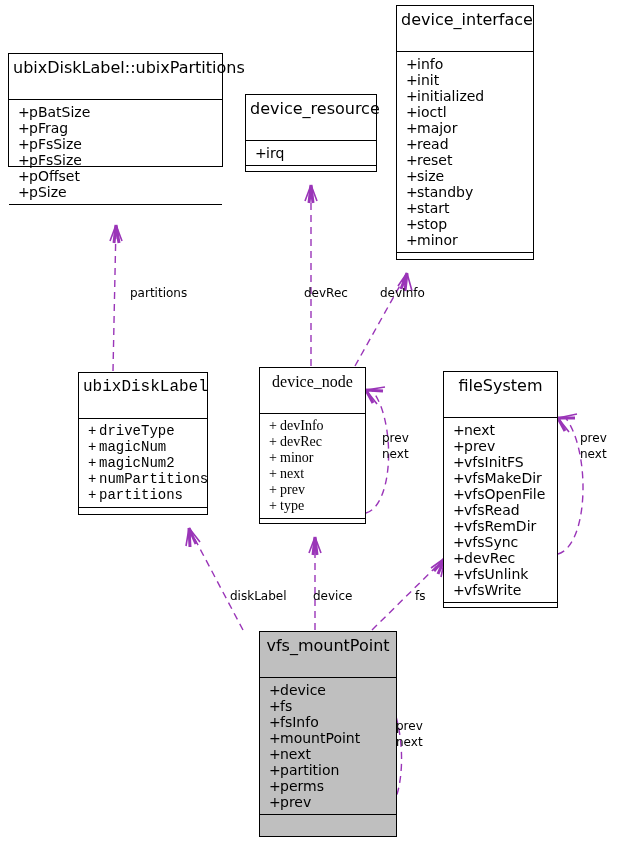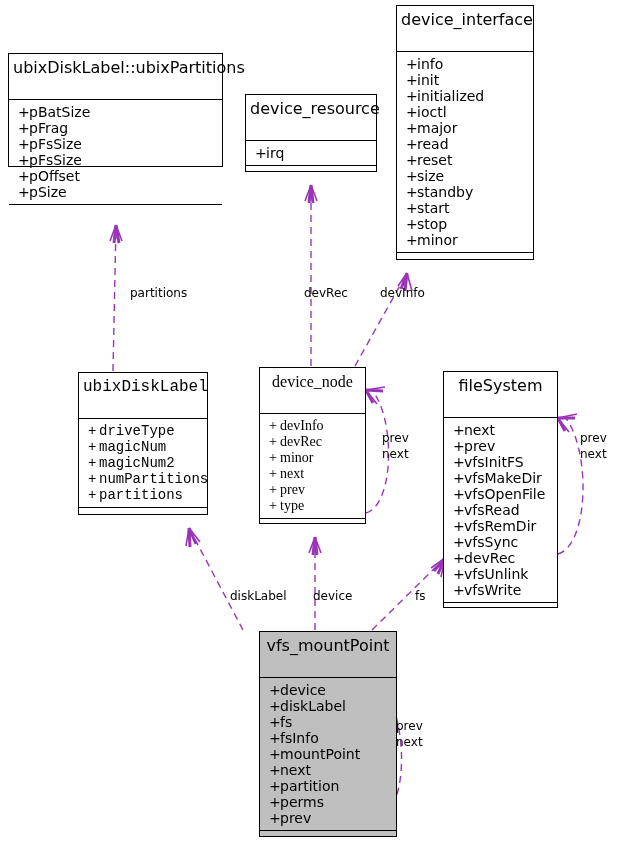--- a/index.html
+++ b/index.html
@@ -213,21 +213,20 @@
       <div class="uml-attr"><span class="vis">+</span><span>vfsUnlink</span></div>
       <div class="uml-attr"><span class="vis">+</span><span>vfsWrite</span></div>
     </div>
     <div class="uml-ops"></div>
   </div>
 
   <div class="uml-class highlight" style="left:238px; top:631px; width:138px; height:206px;">
     <div class="uml-title">vfs_mountPoint</div>
     <div class="uml-attrs">
       <div class="uml-attr"><span class="vis">+</span><span>device</span></div>
-      <div class="uml-attr"><span class="vis">+</span><span>diskLabel</span></div>
       <div class="uml-attr"><span class="vis">+</span><span>fs</span></div>
       <div class="uml-attr"><span class="vis">+</span><span>fsInfo</span></div>
       <div class="uml-attr"><span class="vis">+</span><span>mountPoint</span></div>
       <div class="uml-attr"><span class="vis">+</span><span>next</span></div>
       <div class="uml-attr"><span class="vis">+</span><span>partition</span></div>
       <div class="uml-attr"><span class="vis">+</span><span>perms</span></div>
       <div class="uml-attr"><span class="vis">+</span><span>prev</span></div>
     </div>
     <div class="uml-ops"></div>
   </div>

